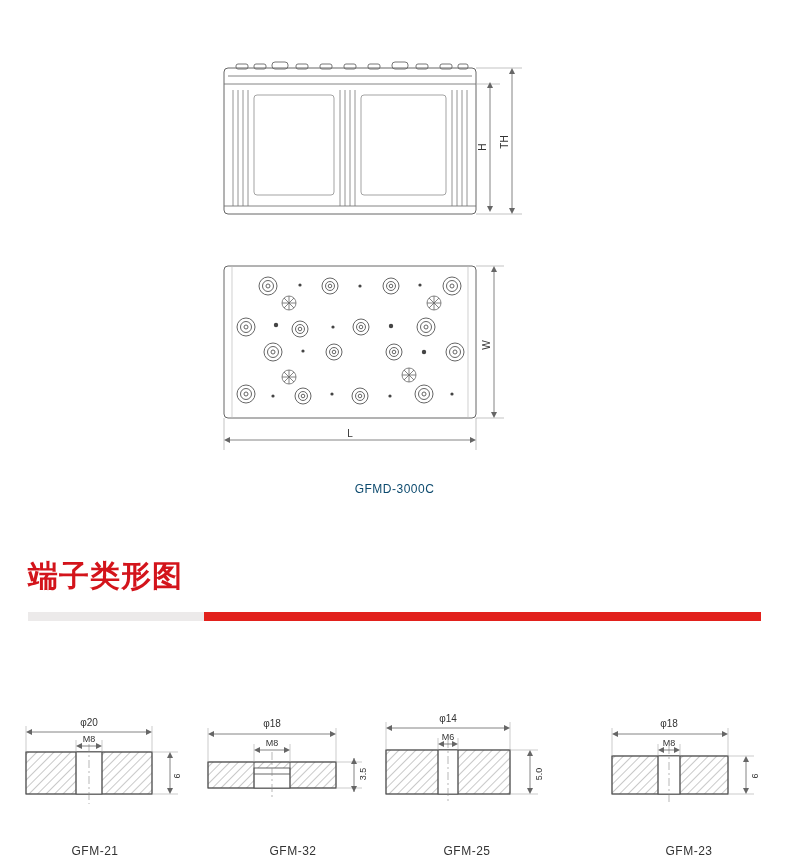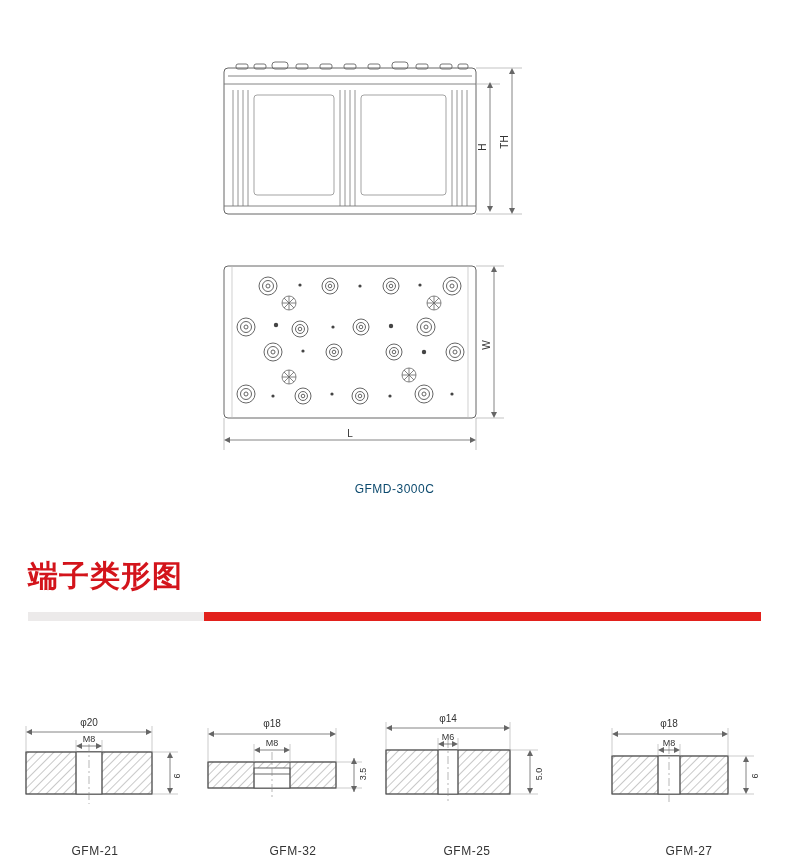--- a/index.html
+++ b/index.html
@@ -473,17 +473,17 @@
           <path d="M128 31 L134 34 L128 37"></path>
           <path d="M70 47 L64 50 L70 53"></path>
           <path d="M80 47 L86 50 L80 53"></path>
           <path d="M149 62 L152 56 L155 62"></path>
           <path d="M149 88 L152 94 L155 88"></path>
         </g>
         <text x="75" y="27" font-size="10" text-anchor="middle">φ18</text>
         <text x="75" y="46" font-size="9" text-anchor="middle">M8</text>
         <text x="164" y="76" font-size="9" transform="rotate(-90 164 76)" text-anchor="middle">6</text>
       </svg>
-      <div class="term-label">GFM-27</div>
+      <div class="term-label">GFM-23</div>
     </div>
 
   </div>
 </div>
 
 </body></html>

